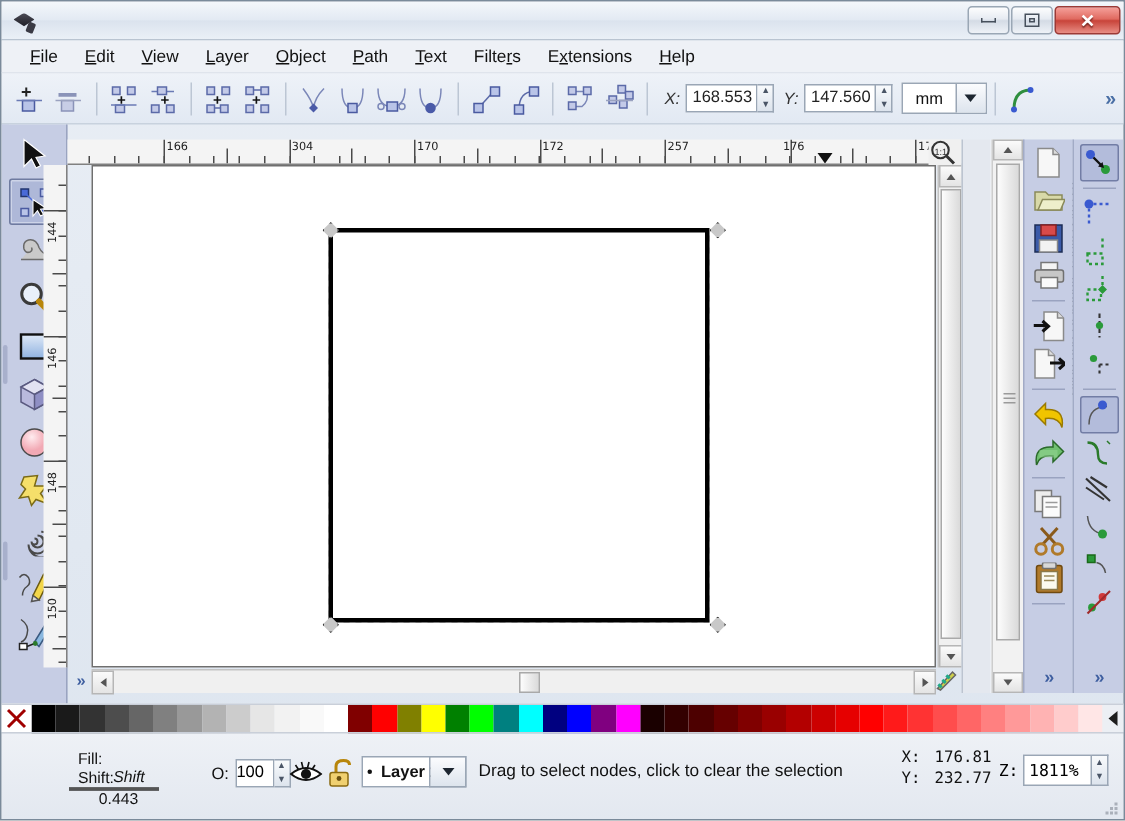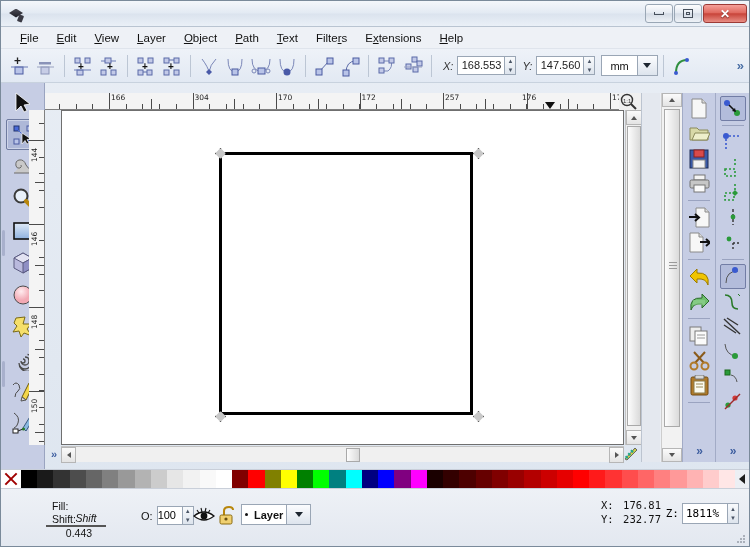--- a/index.html
+++ b/index.html
@@ -950,20 +950,21 @@
     </div>
 
     <div class="layersel">
       <div class="dot"></div>
       <div class="lname">Layer 1</div>
     </div>
     <div class="layerarrow">
         <div class="chev-dn"></div>
       </div>
 
+    <div class="statusmsg">Drag to select nodes, click to clear the selection</div>
 
     <div class="coords">
       <div class="cr">
         <div class="cl">X:</div>
         <div class="cv">176.81</div>
       </div>
       <div class="cr">
         <div class="cl">Y:</div>
         <div class="cv">232.77</div>
       </div>

